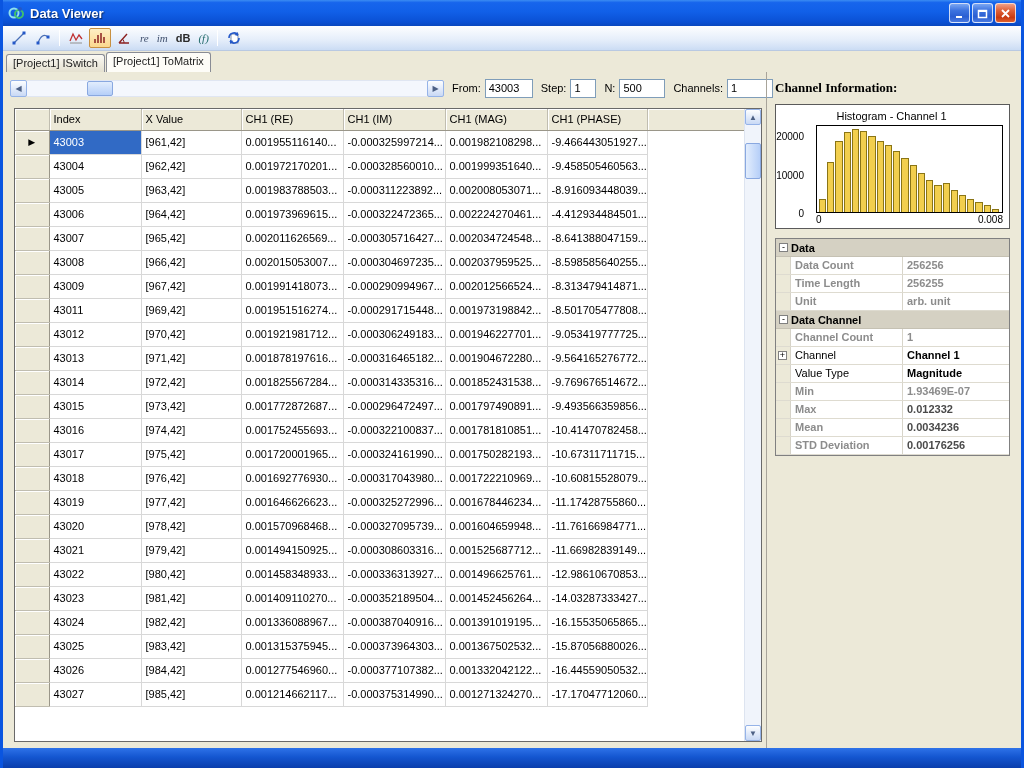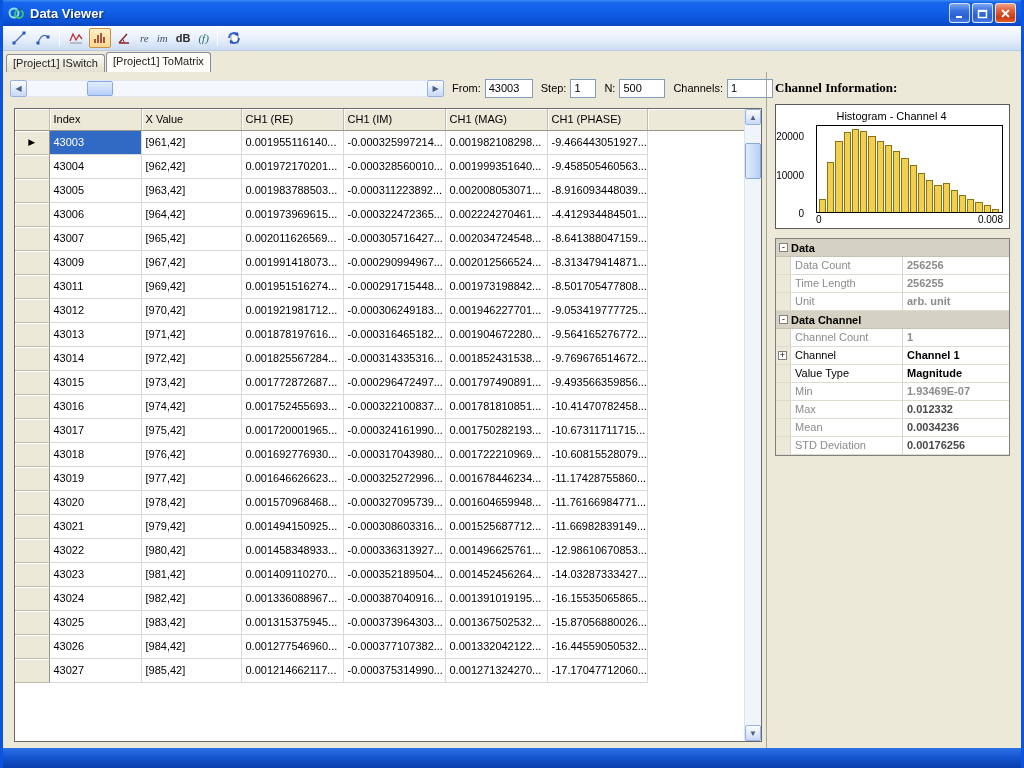--- a/index.html
+++ b/index.html
@@ -90,21 +90,21 @@
   
   .propgrid { margin-top: 9px; border: 1px solid #808080; background: #fff; font-size: 11px; }
   .pg-section { display: flex; align-items: center; background: #D5D1C3; height: 18px;
     font-weight: bold; color: #000; border-bottom: 1px solid #C5C1B3; }
   .pg-box { width: 9px; height: 9px; border: 1px solid #808080; background: #fff; font-size: 9px; line-height: 7px;
     text-align: center; margin: 0 3px; font-weight: normal; flex: 0 0 auto; }
   .pg-row { display: flex; height: 18px; border-bottom: 1px solid #DEDBD0; align-items: stretch; }
   .pg-gutter { width: 15px; background: #ECE9D8; border-right: 1px solid #D6D3C8; display: flex; align-items: center; flex: 0 0 auto; }
   .pg-gutter .pg-box { margin: 0 2px; }
   .pg-label { width: 112px; padding: 2px 4px; border-right: 1px solid #D8D5CA; color: #000; overflow: hidden; white-space: nowrap; flex: 0 0 auto; }
-  .pg-label.muted { color: #8C8C8C; }
+  .pg-label.muted { color: #8C8C8C; font-weight: bold; }
   .pg-value { flex: 1; padding: 2px 4px; font-weight: bold; color: #4A4A4A; overflow: hidden; white-space: nowrap; }
   .pg-value.muted { color: #8C8C8C; }
   .pg-value.primary { color: #000; }
 
   
   .bottom-strip { position: absolute; left: 0; right: 0; bottom: 0; height: 20px;
     background: linear-gradient(180deg, #2E72E8 0%, #1456D0 45%, #0A3EAC 100%); }
 </style>
 </head>
 <body>
@@ -291,20 +291,30 @@
                   <td>43007</td>
                   <td>[965,42]</td>
                   <td>0.002011626569...</td>
                   <td>-0.000305716427...</td>
                   <td>0.002034724548...</td>
                   <td>-8.641388047159...</td>
                   <td class="filler"></td>
                 </tr>
                 <tr>
                   <td class="rowhdr"></td>
+                  <td>43008</td>
+                  <td>[966,42]</td>
+                  <td>0.002015053007...</td>
+                  <td>-0.000304697235...</td>
+                  <td>0.002037959525...</td>
+                  <td>-8.598585640255...</td>
+                  <td class="filler"></td>
+                </tr>
+                <tr>
+                  <td class="rowhdr"></td>
                   <td>43009</td>
                   <td>[967,42]</td>
                   <td>0.001991418073...</td>
                   <td>-0.000290994967...</td>
                   <td>0.002012566524...</td>
                   <td>-8.313479414871...</td>
                   <td class="filler"></td>
                 </tr>
                 <tr>
                   <td class="rowhdr"></td>
@@ -490,21 +500,21 @@
               <span>▼</span>
             </div>
         </div>
       </div>
     </div>
 
     <div class="right-panel">
       <div class="ci-title">Channel Information:</div>
 
       <div class="chart-box">
-        <div class="chart-title">Histogram - Channel 4</div>
+        <div class="chart-title">Histogram - Channel 1</div>
         <div class="plot-row">
           <div class="y-axis">
               <div class="ytick" style="bottom: 0%;">0</div>
               <div class="ytick" style="bottom: 43.4783%;">10000</div>
               <div class="ytick" style="bottom: 86.9565%;">20000</div>
             </div>
           <div class="plot">
               <div class="bar" style="height: 15.2174%;"></div>
               <div class="bar" style="height: 58.6957%;"></div>
               <div class="bar" style="height: 82.6087%;"></div>

